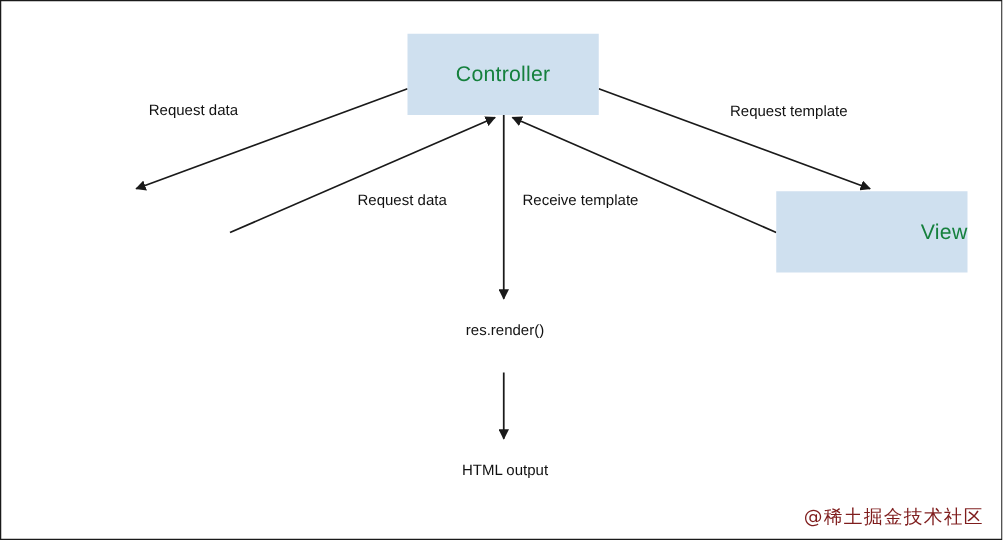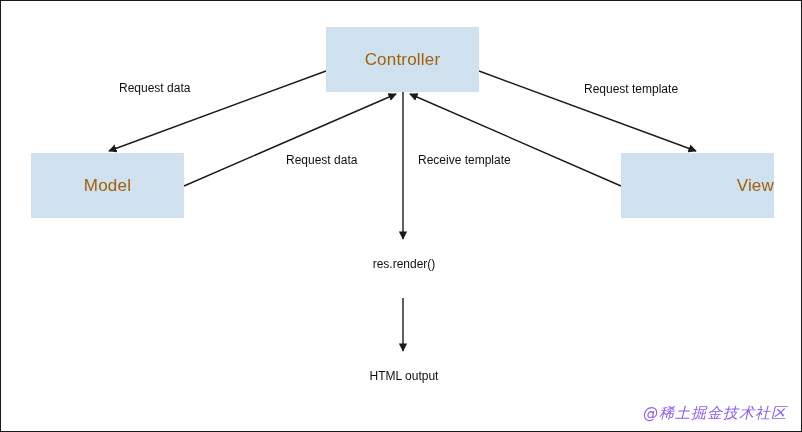--- a/index.html
+++ b/index.html
@@ -25,21 +25,21 @@
     height: 432px;
     pointer-events: none;
   }
   .node {
     position: absolute;
     background: #cfe0ef;
     display: flex;
     align-items: center;
     justify-content: center;
     font-size: 17px;
-    color: #a16207;
+    color: #15803d;
     letter-spacing: 0.2px;
   }
   #node-controller { left: 325px; top: 26px;  width: 153px; height: 65px; }
   #node-model      { left: 30px;  top: 152px; width: 153px; height: 65px; }
   #node-view       { left: 620px; top: 152px; width: 153px; height: 65px; justify-content: flex-end; }
 
   .edge-label {
     position: absolute;
     font-size: 12px;
     color: #111111;
@@ -58,25 +58,24 @@
     text-align: center;
   }
   #text-res-render { left: 360px; top: 256px; width: 86px; }
   #text-html-output { left: 357px; top: 368px; width: 92px; }
 
   #watermark {
     position: absolute;
     right: 14px;
     bottom: 8px;
     font-size: 15px;
-    color: #8b5cf6;
+    color: #7f1d1d;
     font-family: "DejaVu Sans", sans-serif;
     letter-spacing: 1px;
     white-space: nowrap;
-    font-style: italic;
   }
 </style>
 </head>
 <body>
 
 <div id="canvas">
 
   <svg id="wires" viewBox="0 0 802 432" xmlns="http://www.w3.org/2000/svg">
     <defs>
       <marker id="arrow" viewBox="0 0 10 10" refX="9" refY="5" markerWidth="6" markerHeight="6" orient="auto-start-reverse">
@@ -94,23 +93,20 @@
 
     <line x1="402" y1="91" x2="402" y2="238" stroke="#1a1a1a" stroke-width="1.4" marker-end="url(#arrow)"></line>
 
     <line x1="402" y1="297" x2="402" y2="350" stroke="#1a1a1a" stroke-width="1.4" marker-end="url(#arrow)"></line>
   </svg>
 
   <div class="node" id="node-controller">
     <span>Controller</span>
   </div>
 
-  <div class="node" id="node-model">
-    <span>Model</span>
-  </div>
 
   <div class="node" id="node-view">
     <span>View</span>
   </div>
 
   <div class="edge-label" id="label-request-data">Request data</div>
 
   <div class="edge-label" id="label-request-template">Request template</div>
 
   <div class="edge-label" id="label-receive-data">Request data</div>

